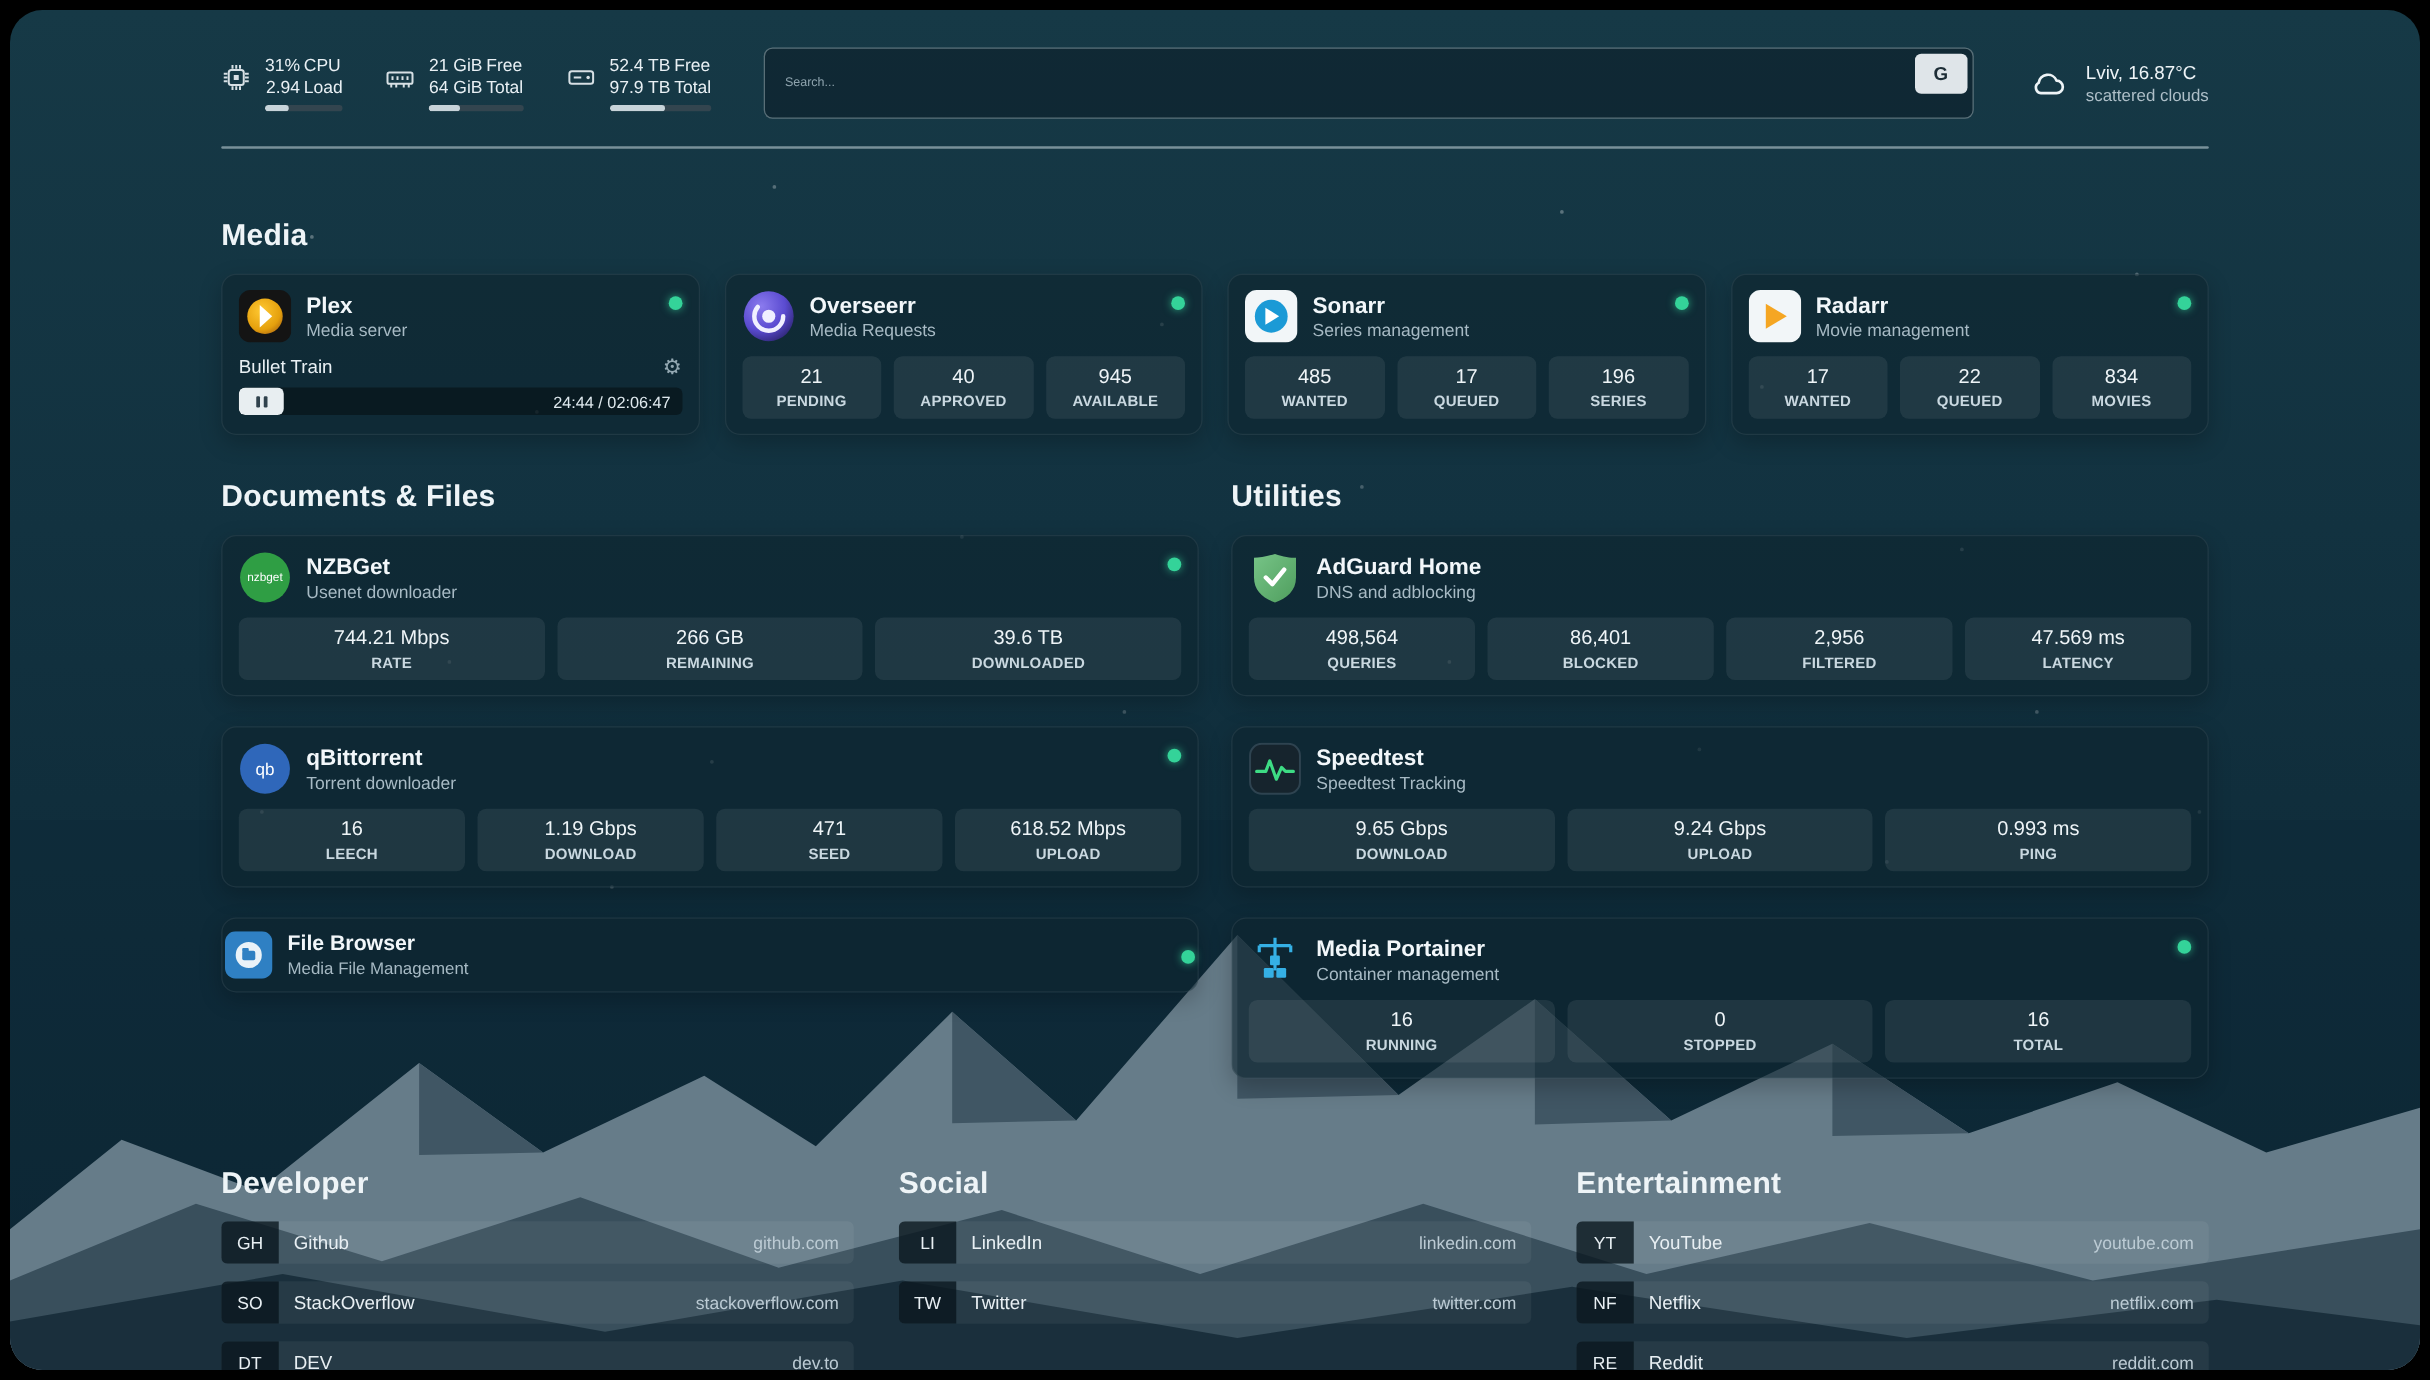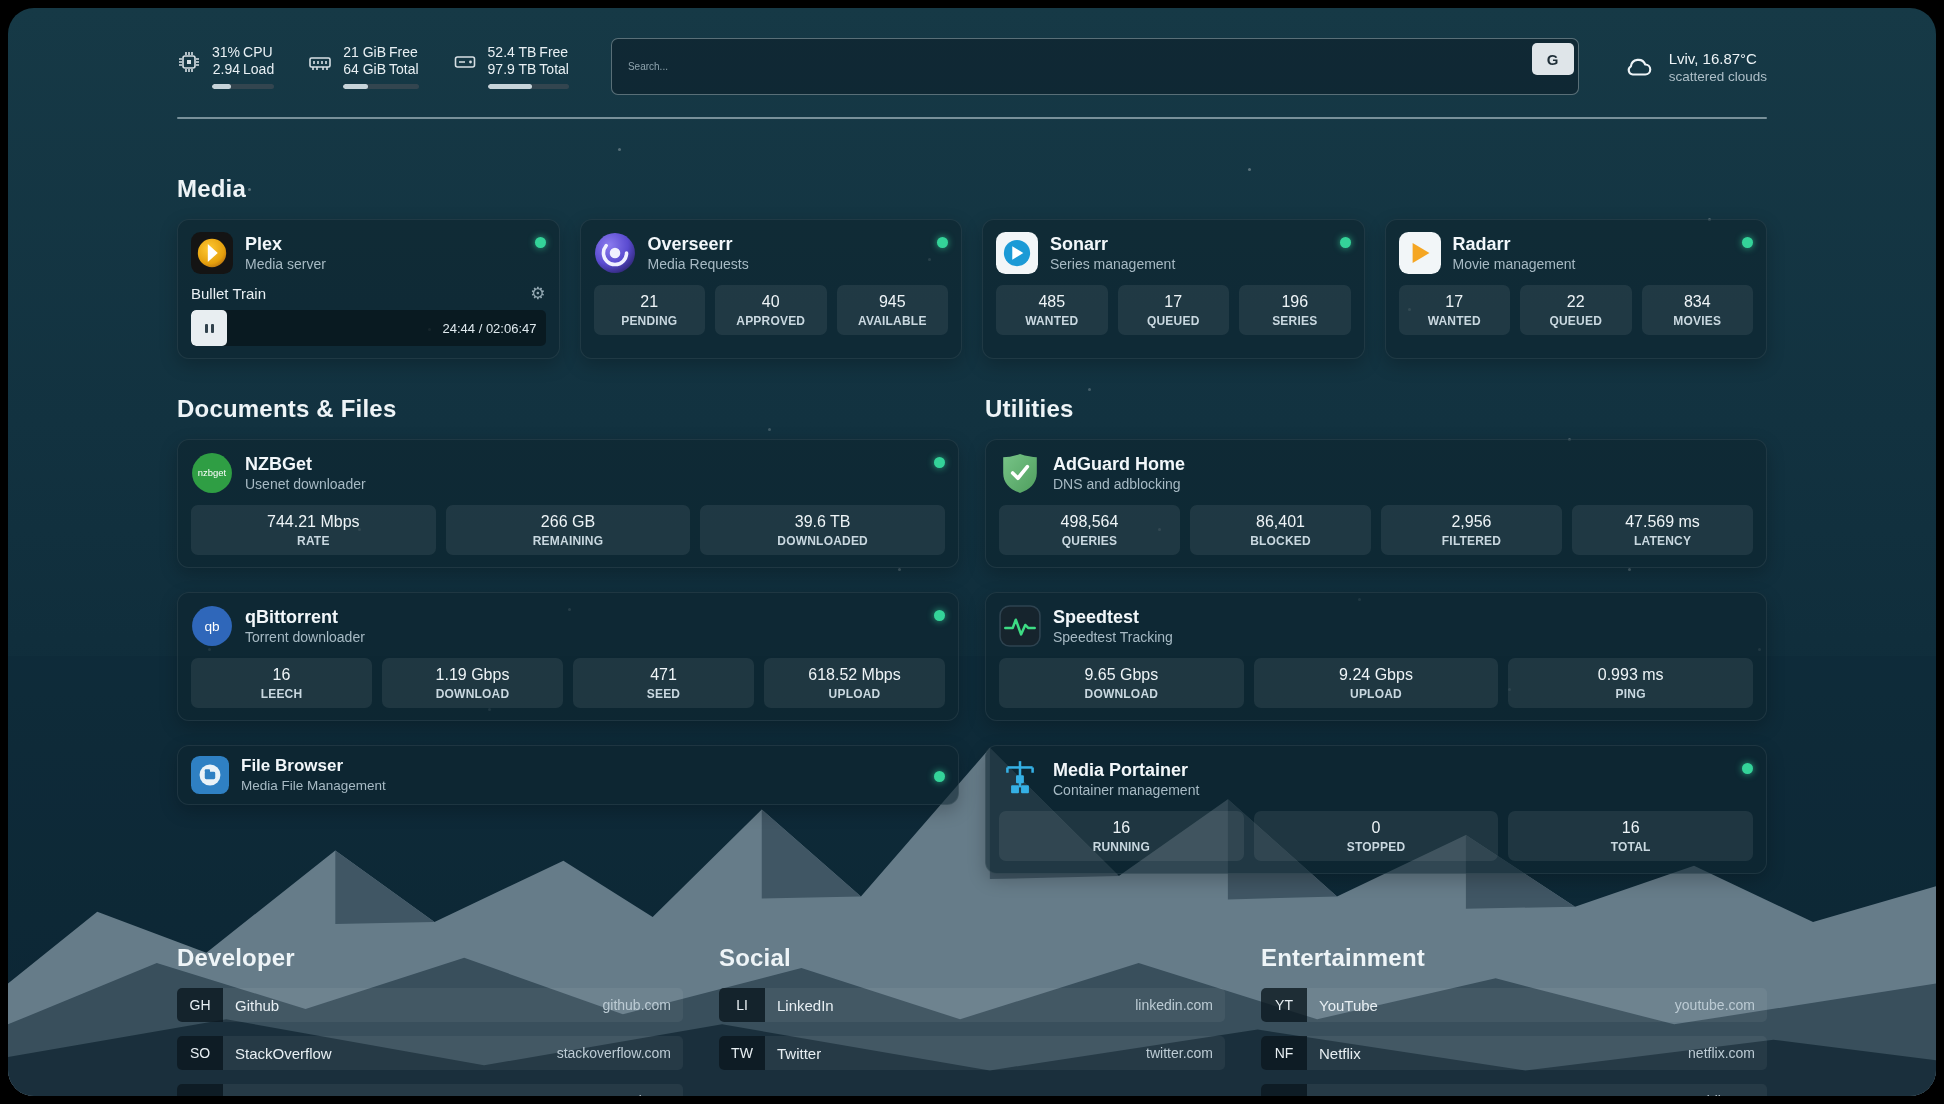--- a/index.html
+++ b/index.html
@@ -86,29 +86,29 @@
   .stats{display:grid;gap:10px;margin-top:11px;}
   .stats-3{grid-template-columns:repeat(3,1fr);}
   .stats-4{grid-template-columns:repeat(4,1fr);}
   .stat{background:rgba(255,255,255,.075);border-radius:7px;padding:7px 4px;text-align:center;}
   .stat-v{font-size:16px;color:#eef4f7;line-height:20px;}
   .stat-l{font-size:12px;font-weight:700;color:#c9d8e0;margin-top:2px;letter-spacing:.2px;}
 
   
   .np-row{display:flex;justify-content:space-between;align-items:center;margin-top:11px;font-size:15px;color:#e9f0f4;}
   .gear{color:#93a8b2;font-size:17px;line-height:17px;cursor:pointer;}
-  .player{margin-top:8px;height:36px;border-radius:5px;background:rgba(0,0,0,.38);display:flex;align-items:center;overflow:hidden;}
+  .player{margin-top:8px;height:22px;border-radius:5px;background:rgba(0,0,0,.38);display:flex;align-items:center;overflow:hidden;}
   .pseg{width:36px;height:100%;background:#e8eef1;border-radius:5px;display:flex;align-items:center;justify-content:center;gap:3px;cursor:pointer;}
   .pbar{width:3px;height:9px;background:#30424d;border-radius:1px;}
   .ptime{margin-left:auto;font-size:13px;color:#dfe9ee;padding-right:9px;}
 
   .two-col{display:grid;grid-template-columns:1fr 1fr;gap:26px;margin-top:36px;}
   .col .card{margin-bottom:24px;}
   .col .card:last-child{margin-bottom:0;}
-  .slim{padding:9px 13px;}
+  .slim{padding:9px 2px;}
   .slim .svc-icon{width:38px;height:38px;flex-basis:38px;}
   .slim .svc-name{font-size:17px;}
   .slim .svc-desc{font-size:13.5px;}
   .slim .dot{margin-top:2px;align-self:center;}
 
   
   .bookmarks{display:grid;grid-template-columns:1fr 1fr 1fr;gap:36px;margin-top:70px;}
   .bm-row{
     display:flex;align-items:center;height:34px;border-radius:5px;overflow:hidden;
     background:rgba(255,255,255,.055);margin-bottom:14px;cursor:pointer;

